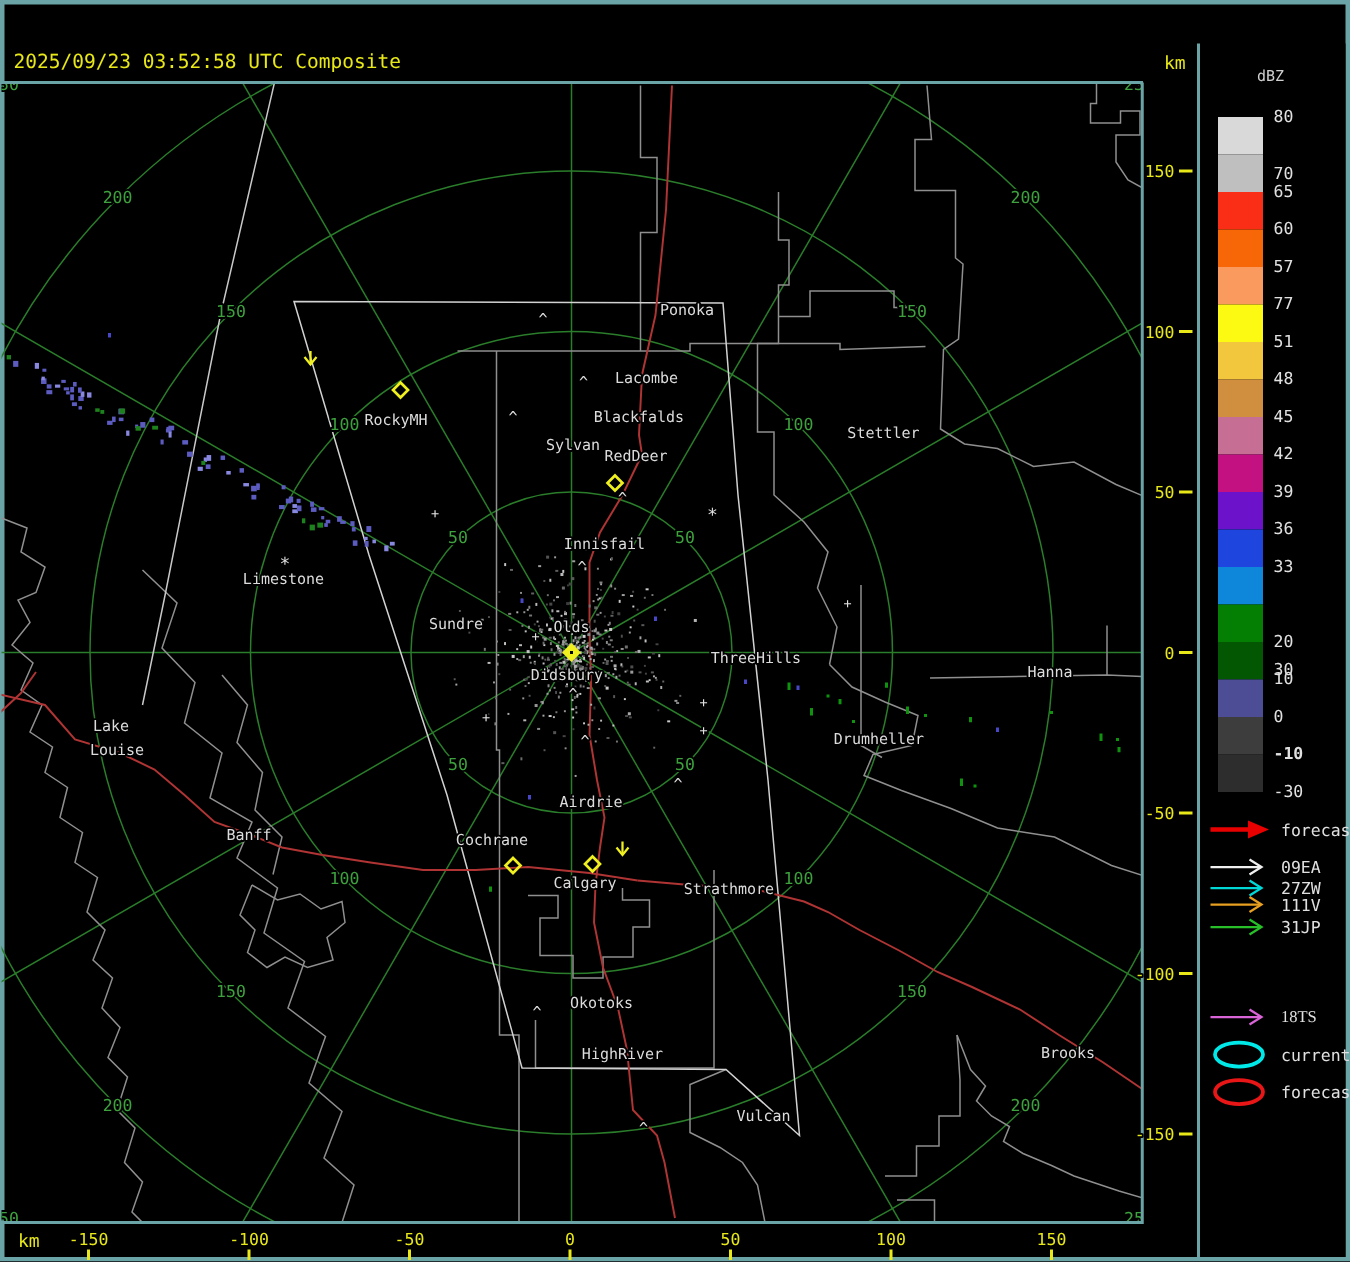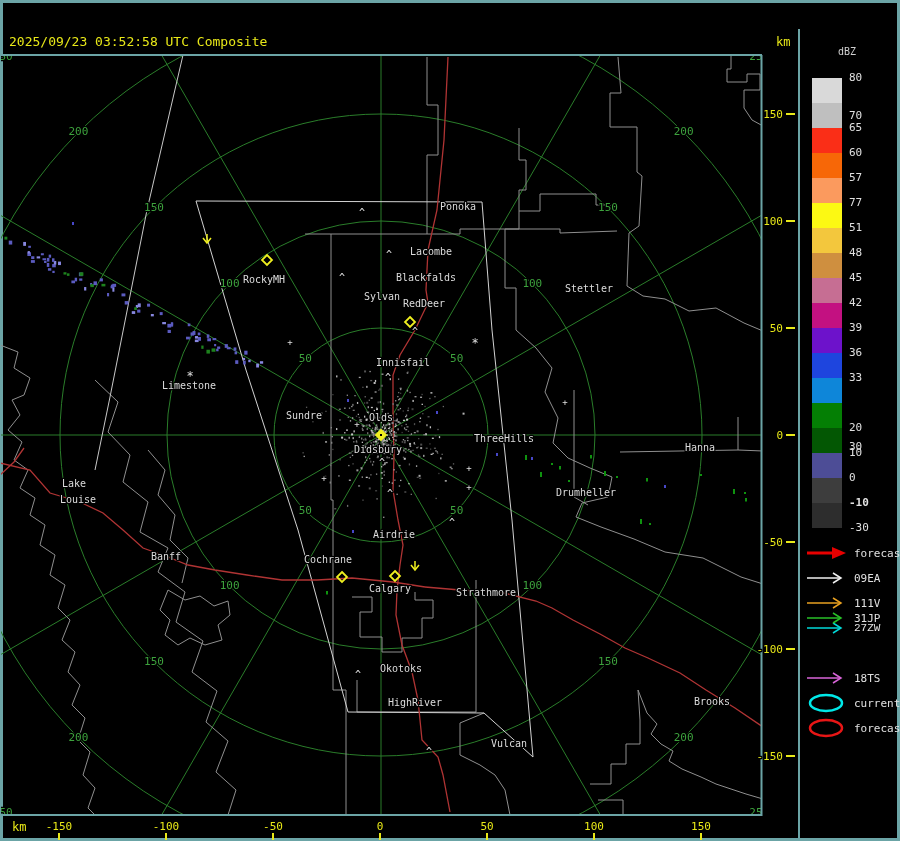--- a/index.html
+++ b/index.html
@@ -885,35 +885,35 @@
           </svg>
           <span class="leg-label">09EA</span>
         </div>
         <div class="leg-row" style="top: 563px;">
           <svg width="46" height="18">
             <line x1="3" y1="9" x2="36" y2="9" stroke="#e8a020" stroke-width="1.5"></line>
             <polyline points="29,4 37,9 29,14" fill="none" stroke="#e8a020" stroke-width="1.5"></polyline>
           </svg>
           <span class="leg-label">111V</span>
         </div>
-        <div class="leg-row" style="top: 588px; font-family: Liberation Mono, monospace;">
+        <div class="leg-row" style="top: 552px;">
           <svg width="46" height="18">
             <line x1="3" y1="9" x2="36" y2="9" stroke="#00d8d8" stroke-width="1.5"></line>
             <polyline points="29,4 37,9 29,14" fill="none" stroke="#00d8d8" stroke-width="1.5"></polyline>
           </svg>
           <span class="leg-label">27ZW</span>
         </div>
         <div class="leg-row" style="top: 578px;">
           <svg width="46" height="18">
             <line x1="3" y1="9" x2="36" y2="9" stroke="#28c028" stroke-width="1.5"></line>
             <polyline points="29,4 37,9 29,14" fill="none" stroke="#28c028" stroke-width="1.5"></polyline>
           </svg>
           <span class="leg-label">31JP</span>
         </div>
-        <div class="leg-row" style="top: 638px;">
+        <div class="leg-row" style="top: 638px; font-family: Liberation Serif, serif;">
           <svg width="46" height="18">
             <line x1="3" y1="9" x2="36" y2="9" stroke="#d864d8" stroke-width="1.5"></line>
             <polyline points="29,4 37,9 29,14" fill="none" stroke="#d864d8" stroke-width="1.5"></polyline>
           </svg>
           <span class="leg-label">18TS</span>
         </div>
         <div class="leg-row" style="top: 663px;">
           <svg width="46" height="22">
             <ellipse cx="22" cy="11" rx="16" ry="8" fill="none" stroke="#00e8e8" stroke-width="2.5"></ellipse>
           </svg>

